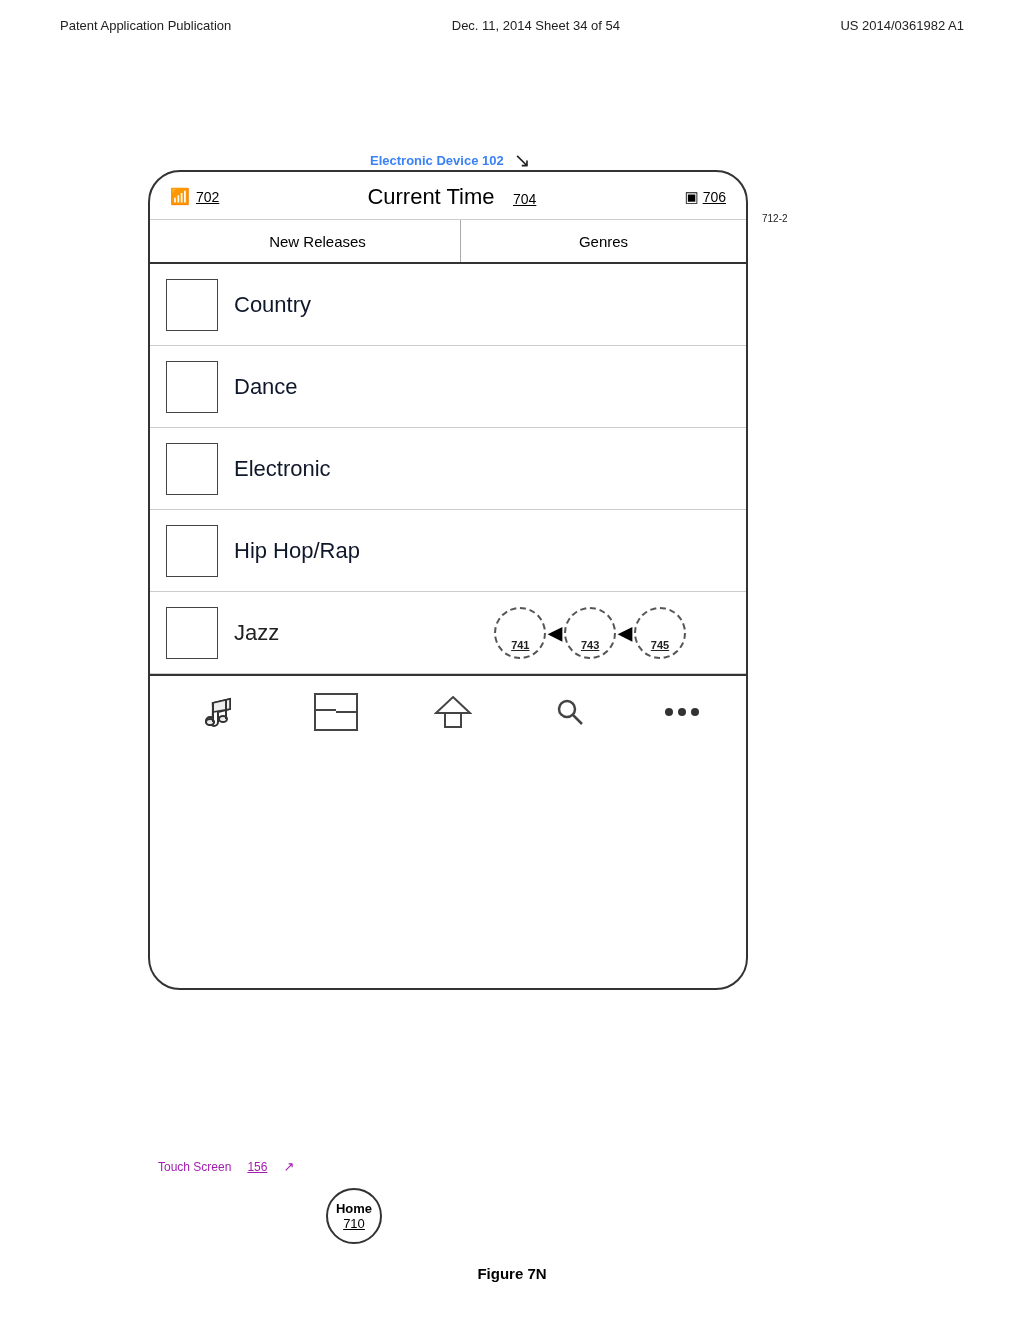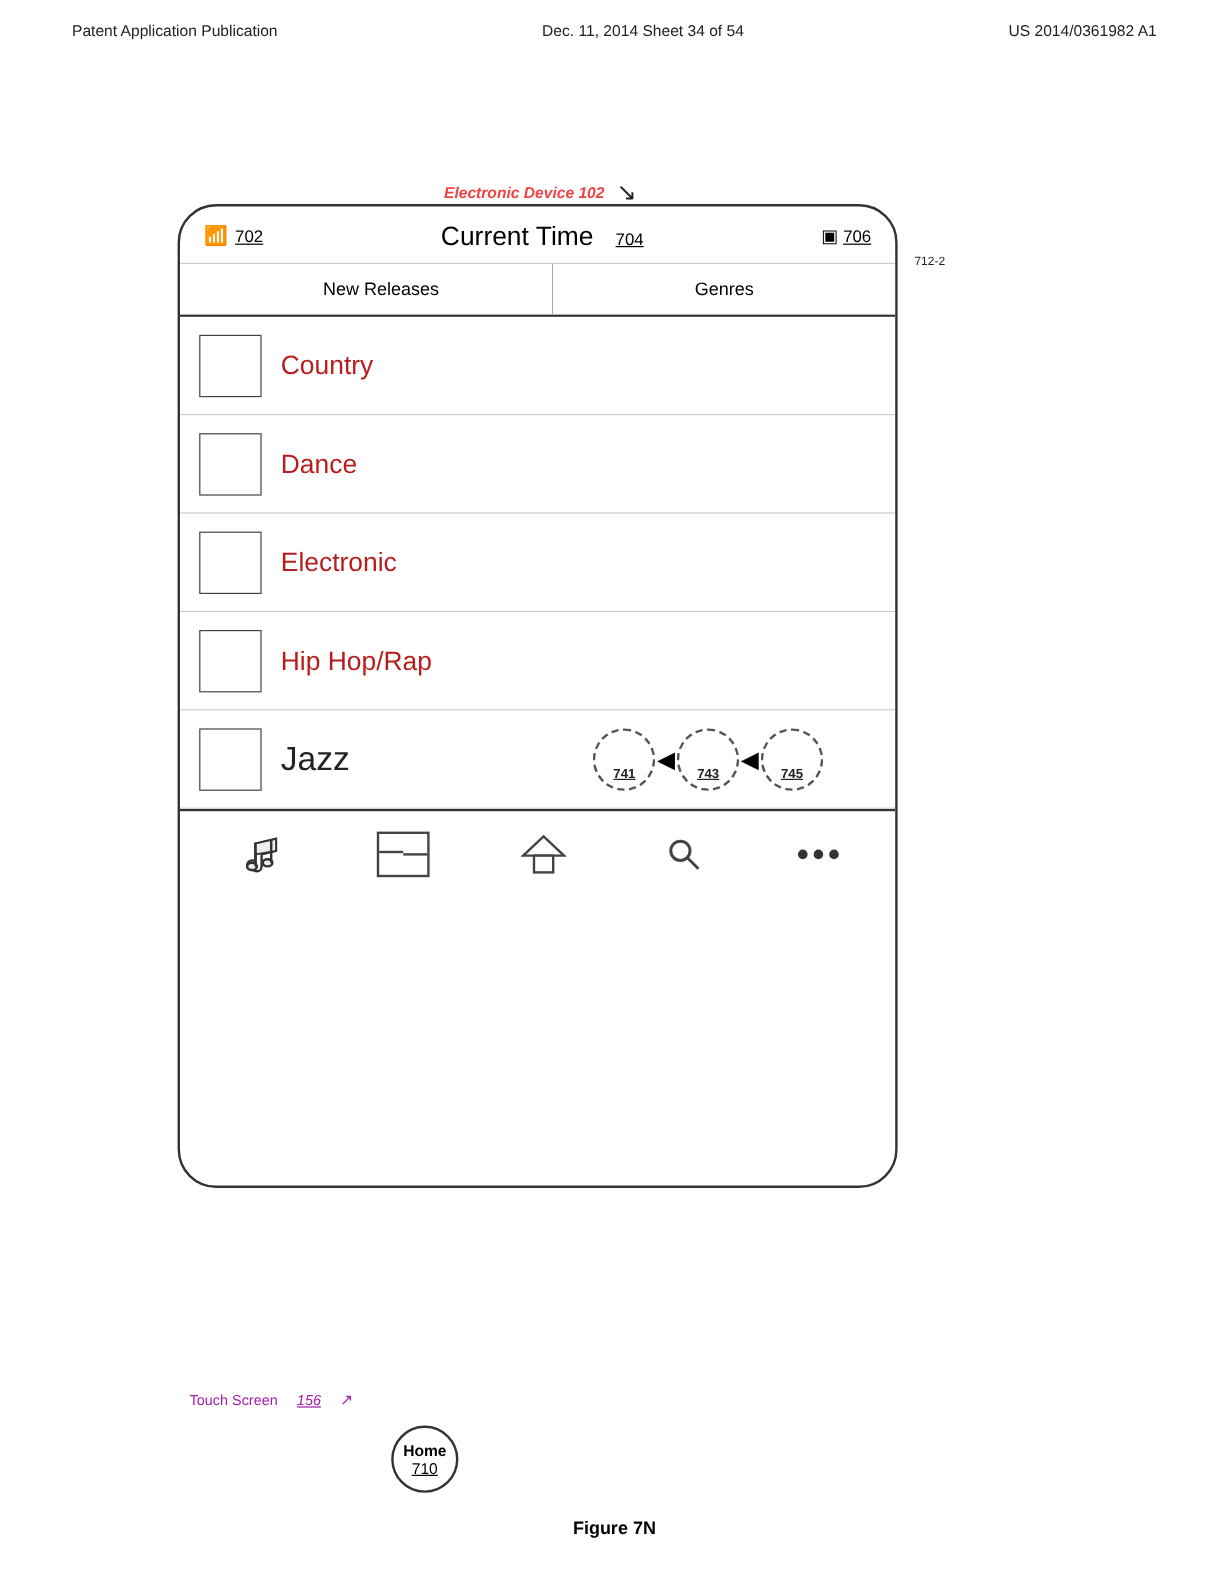--- a/index.html
+++ b/index.html
@@ -33,22 +33,21 @@
       position: absolute;
       top: 148px;
       left: 370px;
       display: flex;
       align-items: center;
       gap: 6px;
     }
     .device-label-text {
       font-size: 13px;
       font-weight: bold;
-      color: #ef4444;
-      font-style: italic;
+      color: #3b82f6;
     }
     .device-arrow {
       font-size: 20px;
       color: #222;
       margin-left: 4px;
     }
 
     
     .device-frame {
       position: absolute;
@@ -144,42 +143,42 @@
     }
     .genre-thumbnail {
       width: 52px;
       height: 52px;
       border: 1.5px solid #444;
       background: #fff;
       flex-shrink: 0;
     }
     .genre-name {
       font-size: 22px;
-      color: #b91c1c;
+      color: #0f172a;
     }
 
     
     .jazz-row {
       display: flex;
       align-items: center;
       padding: 0 16px;
       height: 82px;
       border-bottom: 1px solid #ccc;
       gap: 16px;
       position: relative;
     }
     .jazz-thumbnail {
       width: 52px;
       height: 52px;
       border: 1.5px solid #444;
       background: #fff;
       flex-shrink: 0;
     }
     .jazz-name {
-      font-size: 28px;
+      font-size: 22px;
       color: #222;
       text-align: center;
     }
 
     
     .annotation-circles {
       position: absolute;
       right: 60px;
       top: 50%;
       transform: translateY(-50%);
@@ -252,21 +251,20 @@
       bottom: 146px;
       left: 158px;
       font-size: 12px;
       color: #a21caf;
       display: flex;
       align-items: center;
       gap: 16px;
     }
     .ts-156 {
       text-decoration: underline;
-      font-style: italic;
     }
 
     
     .home-button-area {
       position: absolute;
       bottom: 76px;
       left: 326px;
       display: flex;
       flex-direction: column;
       align-items: center;

